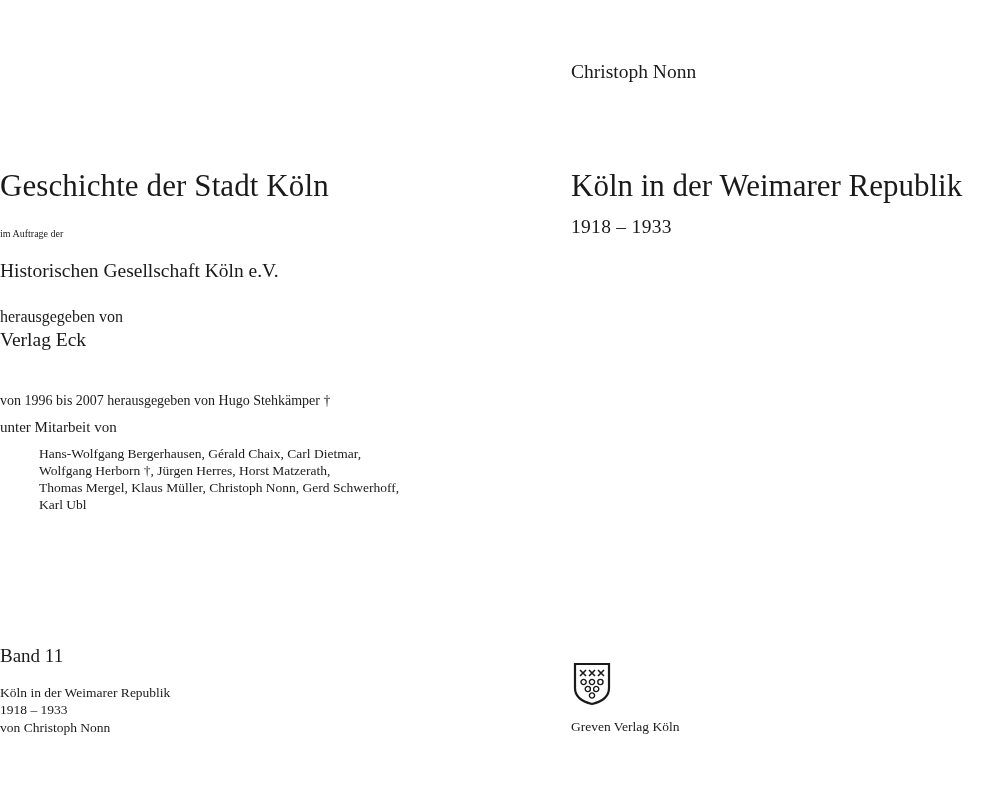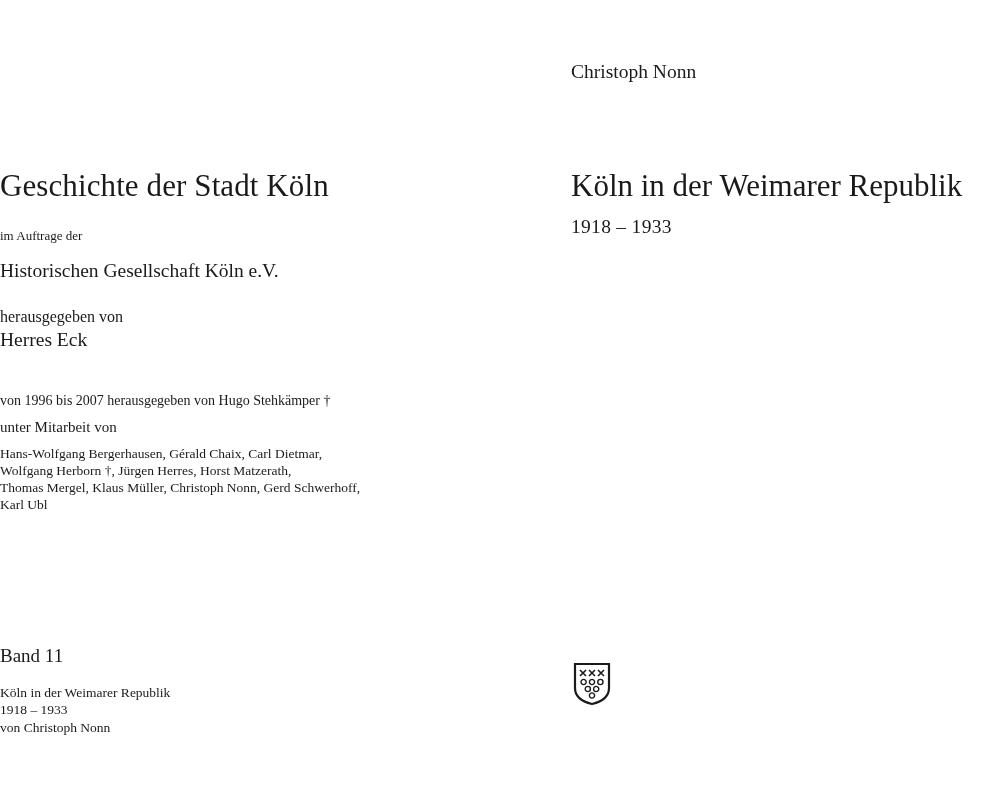--- a/index.html
+++ b/index.html
@@ -42,21 +42,21 @@
     top: 168px;
     font-size: 31px;
     line-height: 1.15;
     letter-spacing: 0.1px;
     white-space: nowrap;
   }
   .auftrag-line {
     position: absolute;
     left: 0px;
     top: 228px;
-    font-size: 13px;
+    font-size: 10px;
     line-height: 1.2;
   }
   .society-line {
     position: absolute;
     left: 0px;
     top: 259px;
     font-size: 19.5px;
     line-height: 1.2;
   }
   .hrsg-label {
@@ -90,20 +90,21 @@
   .contributors {
     position: absolute;
     left: 0px;
     top: 445px;
     width: 400px;
     font-size: 13.5px;
     line-height: 1.27;
   }
   .contributors div {
     white-space: nowrap;
+    margin-left: 39px;
   }
   .band-label {
     position: absolute;
     left: 0px;
     top: 645px;
     font-size: 19px;
     line-height: 1.2;
   }
   .band-info {
     position: absolute;
@@ -164,21 +165,21 @@
   <div class="left-page">
 
     <div class="series-title">Geschichte der Stadt Köln</div>
 
     <div class="auftrag-line">im Auftrage der</div>
 
     <div class="society-line">Historischen Gesellschaft Köln e.V.</div>
 
     <div class="hrsg-label">herausgegeben von</div>
 
-    <div class="editor-name">Herres Eck</div>
+    <div class="editor-name">Verlag Eck</div>
 
     <div class="prev-editor">von 1996 bis 2007 herausgegeben von Hugo Stehkämper †</div>
 
     <div class="mitarbeit-label">unter Mitarbeit von</div>
 
     <div class="contributors">
       <div>Hans-Wolfgang Bergerhausen, Gérald Chaix, Carl Dietmar,</div>
       <div>Wolfgang Herborn †, Jürgen Herres, Horst Matzerath,</div>
       <div>Thomas Mergel, Klaus Müller, Christoph Nonn, Gerd Schwerhoff,</div>
       <div>Karl Ubl</div>
@@ -214,17 +215,18 @@
           <g stroke="#1a1a1a" stroke-width="1.4" fill="none">
             <path d="M8 20 a2.6 2.6 0 1 1 5.2 0 a2.6 2.6 0 1 1 -5.2 0"></path>
             <path d="M16.4 20 a2.6 2.6 0 1 1 5.2 0 a2.6 2.6 0 1 1 -5.2 0"></path>
             <path d="M24.8 20 a2.6 2.6 0 1 1 5.2 0 a2.6 2.6 0 1 1 -5.2 0"></path>
             <path d="M12.2 27 a2.6 2.6 0 1 1 5.2 0 a2.6 2.6 0 1 1 -5.2 0"></path>
             <path d="M20.6 27 a2.6 2.6 0 1 1 5.2 0 a2.6 2.6 0 1 1 -5.2 0"></path>
             <path d="M16.4 33.5 a2.6 2.6 0 1 1 5.2 0 a2.6 2.6 0 1 1 -5.2 0"></path>
           </g>
         </svg>
       </span>
+      <div class="publisher-name">Greven Verlag Köln</div>
     </div>
 
   </div>
 
 </div>
 
 </body></html>

